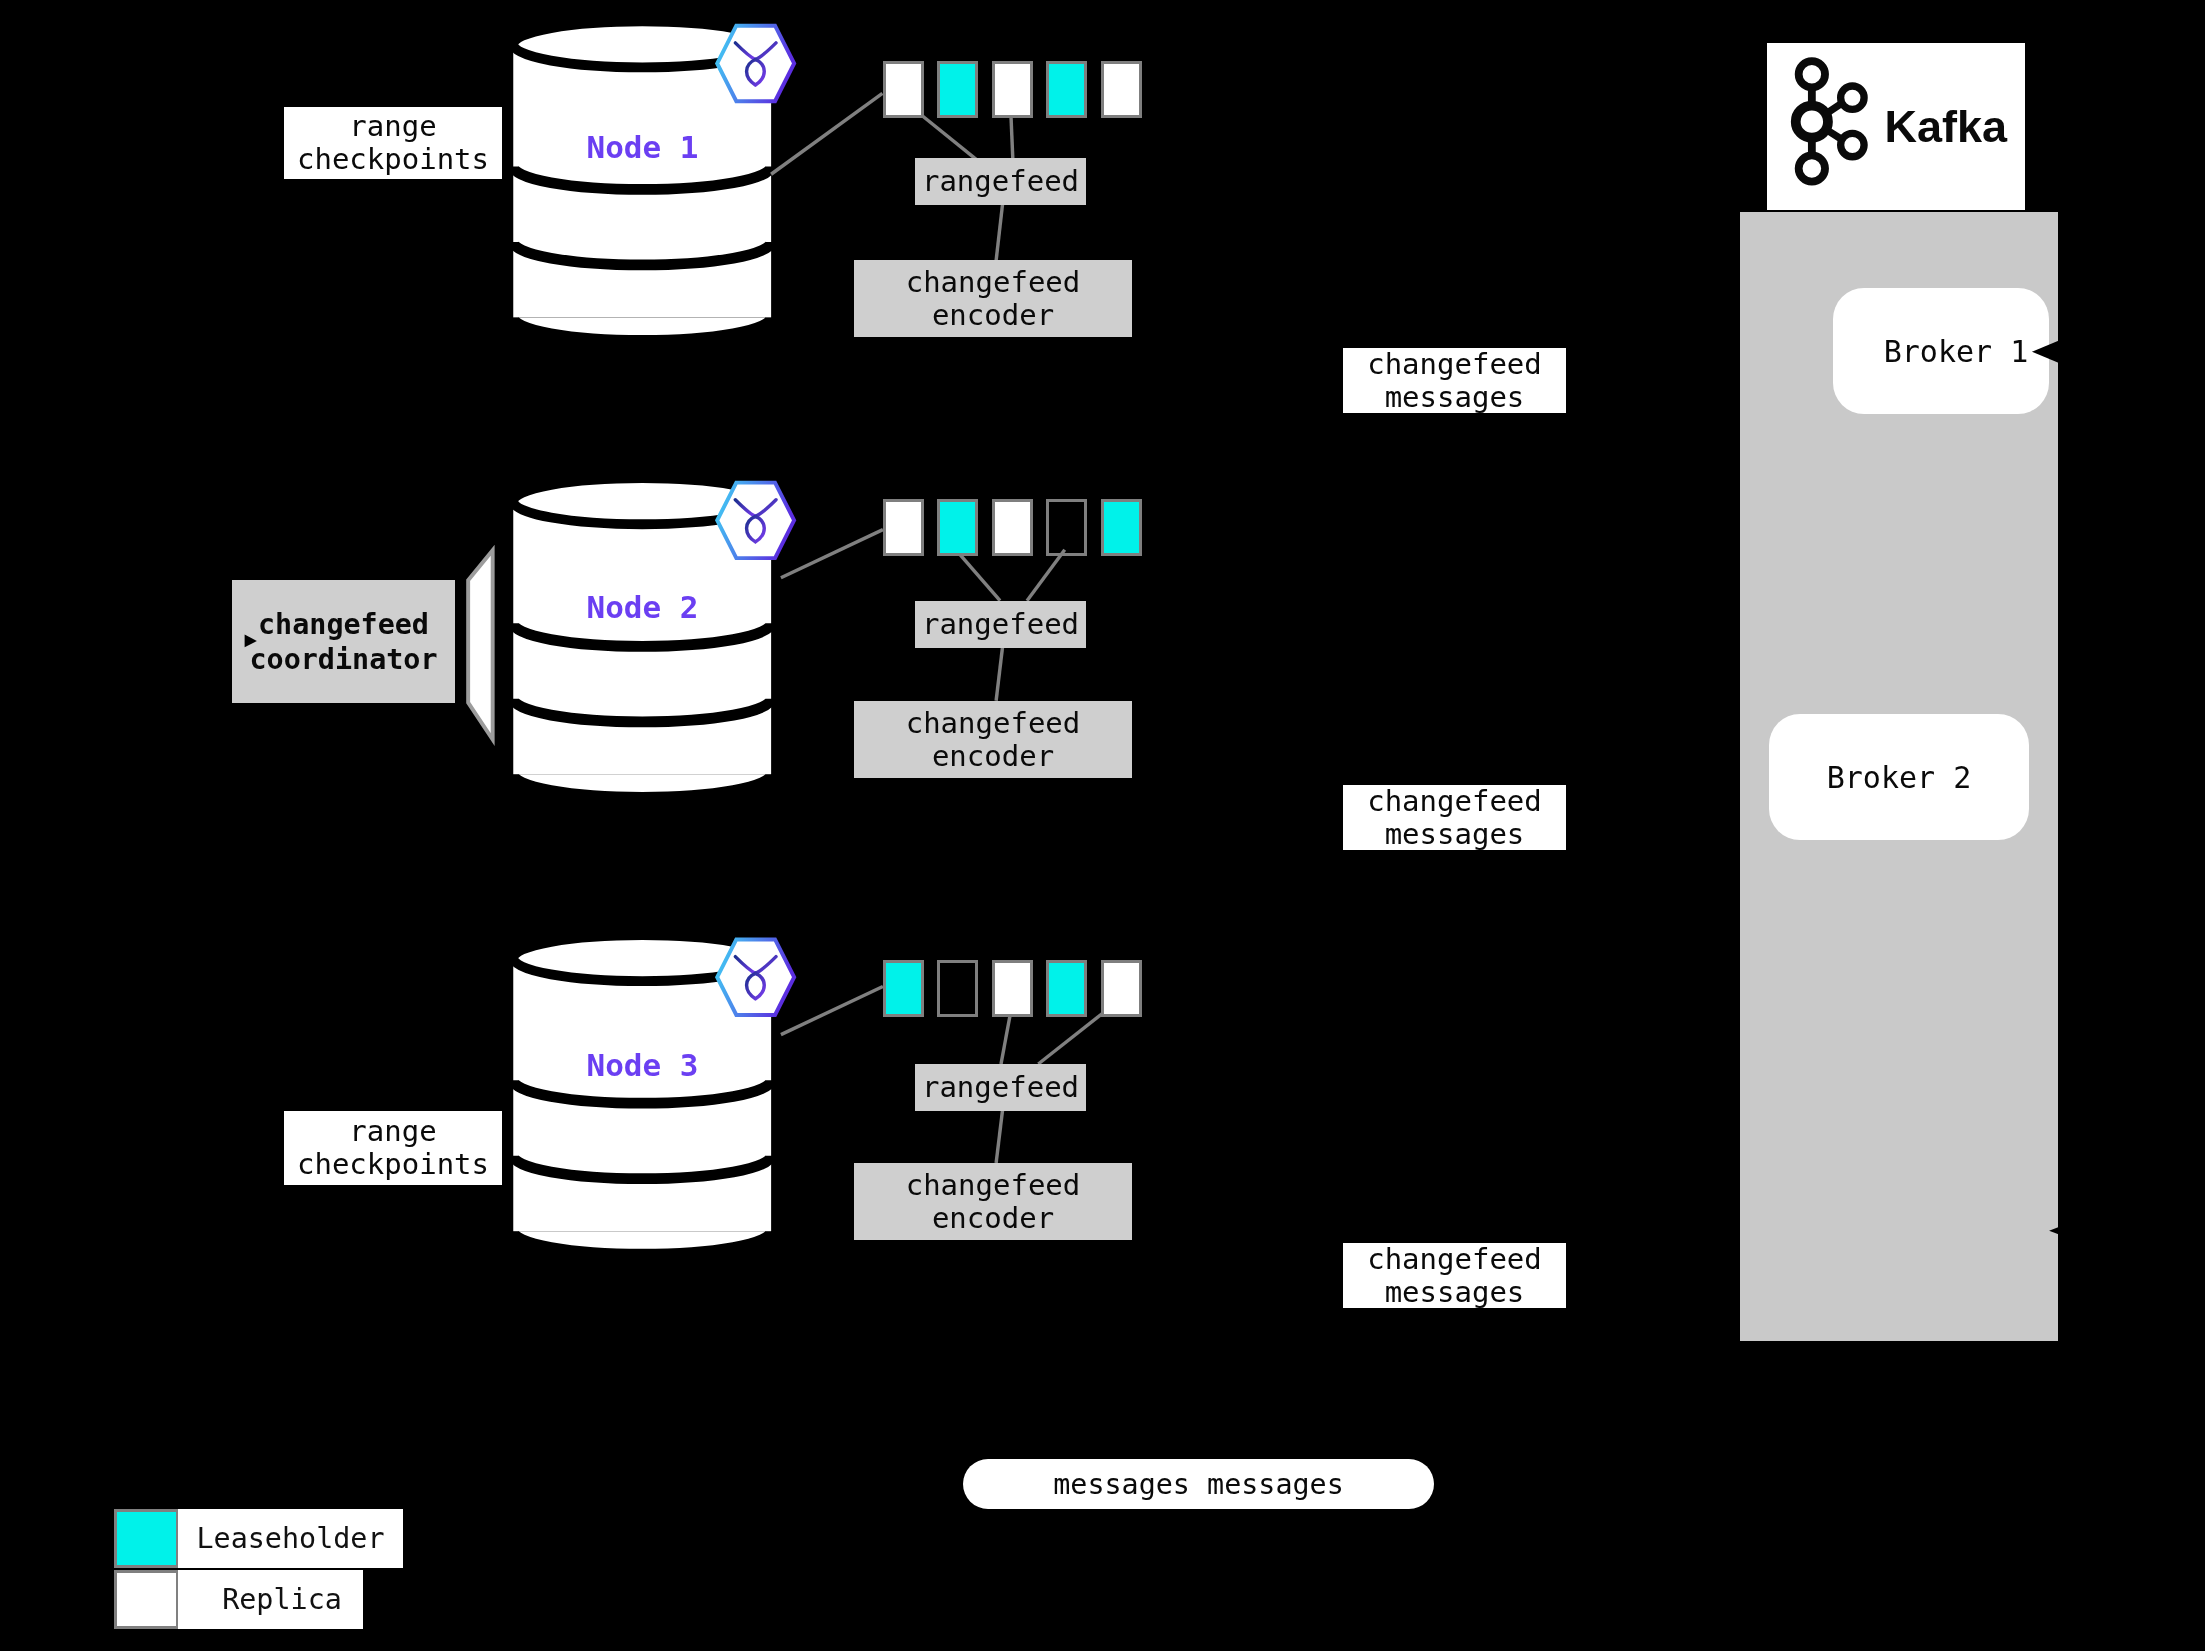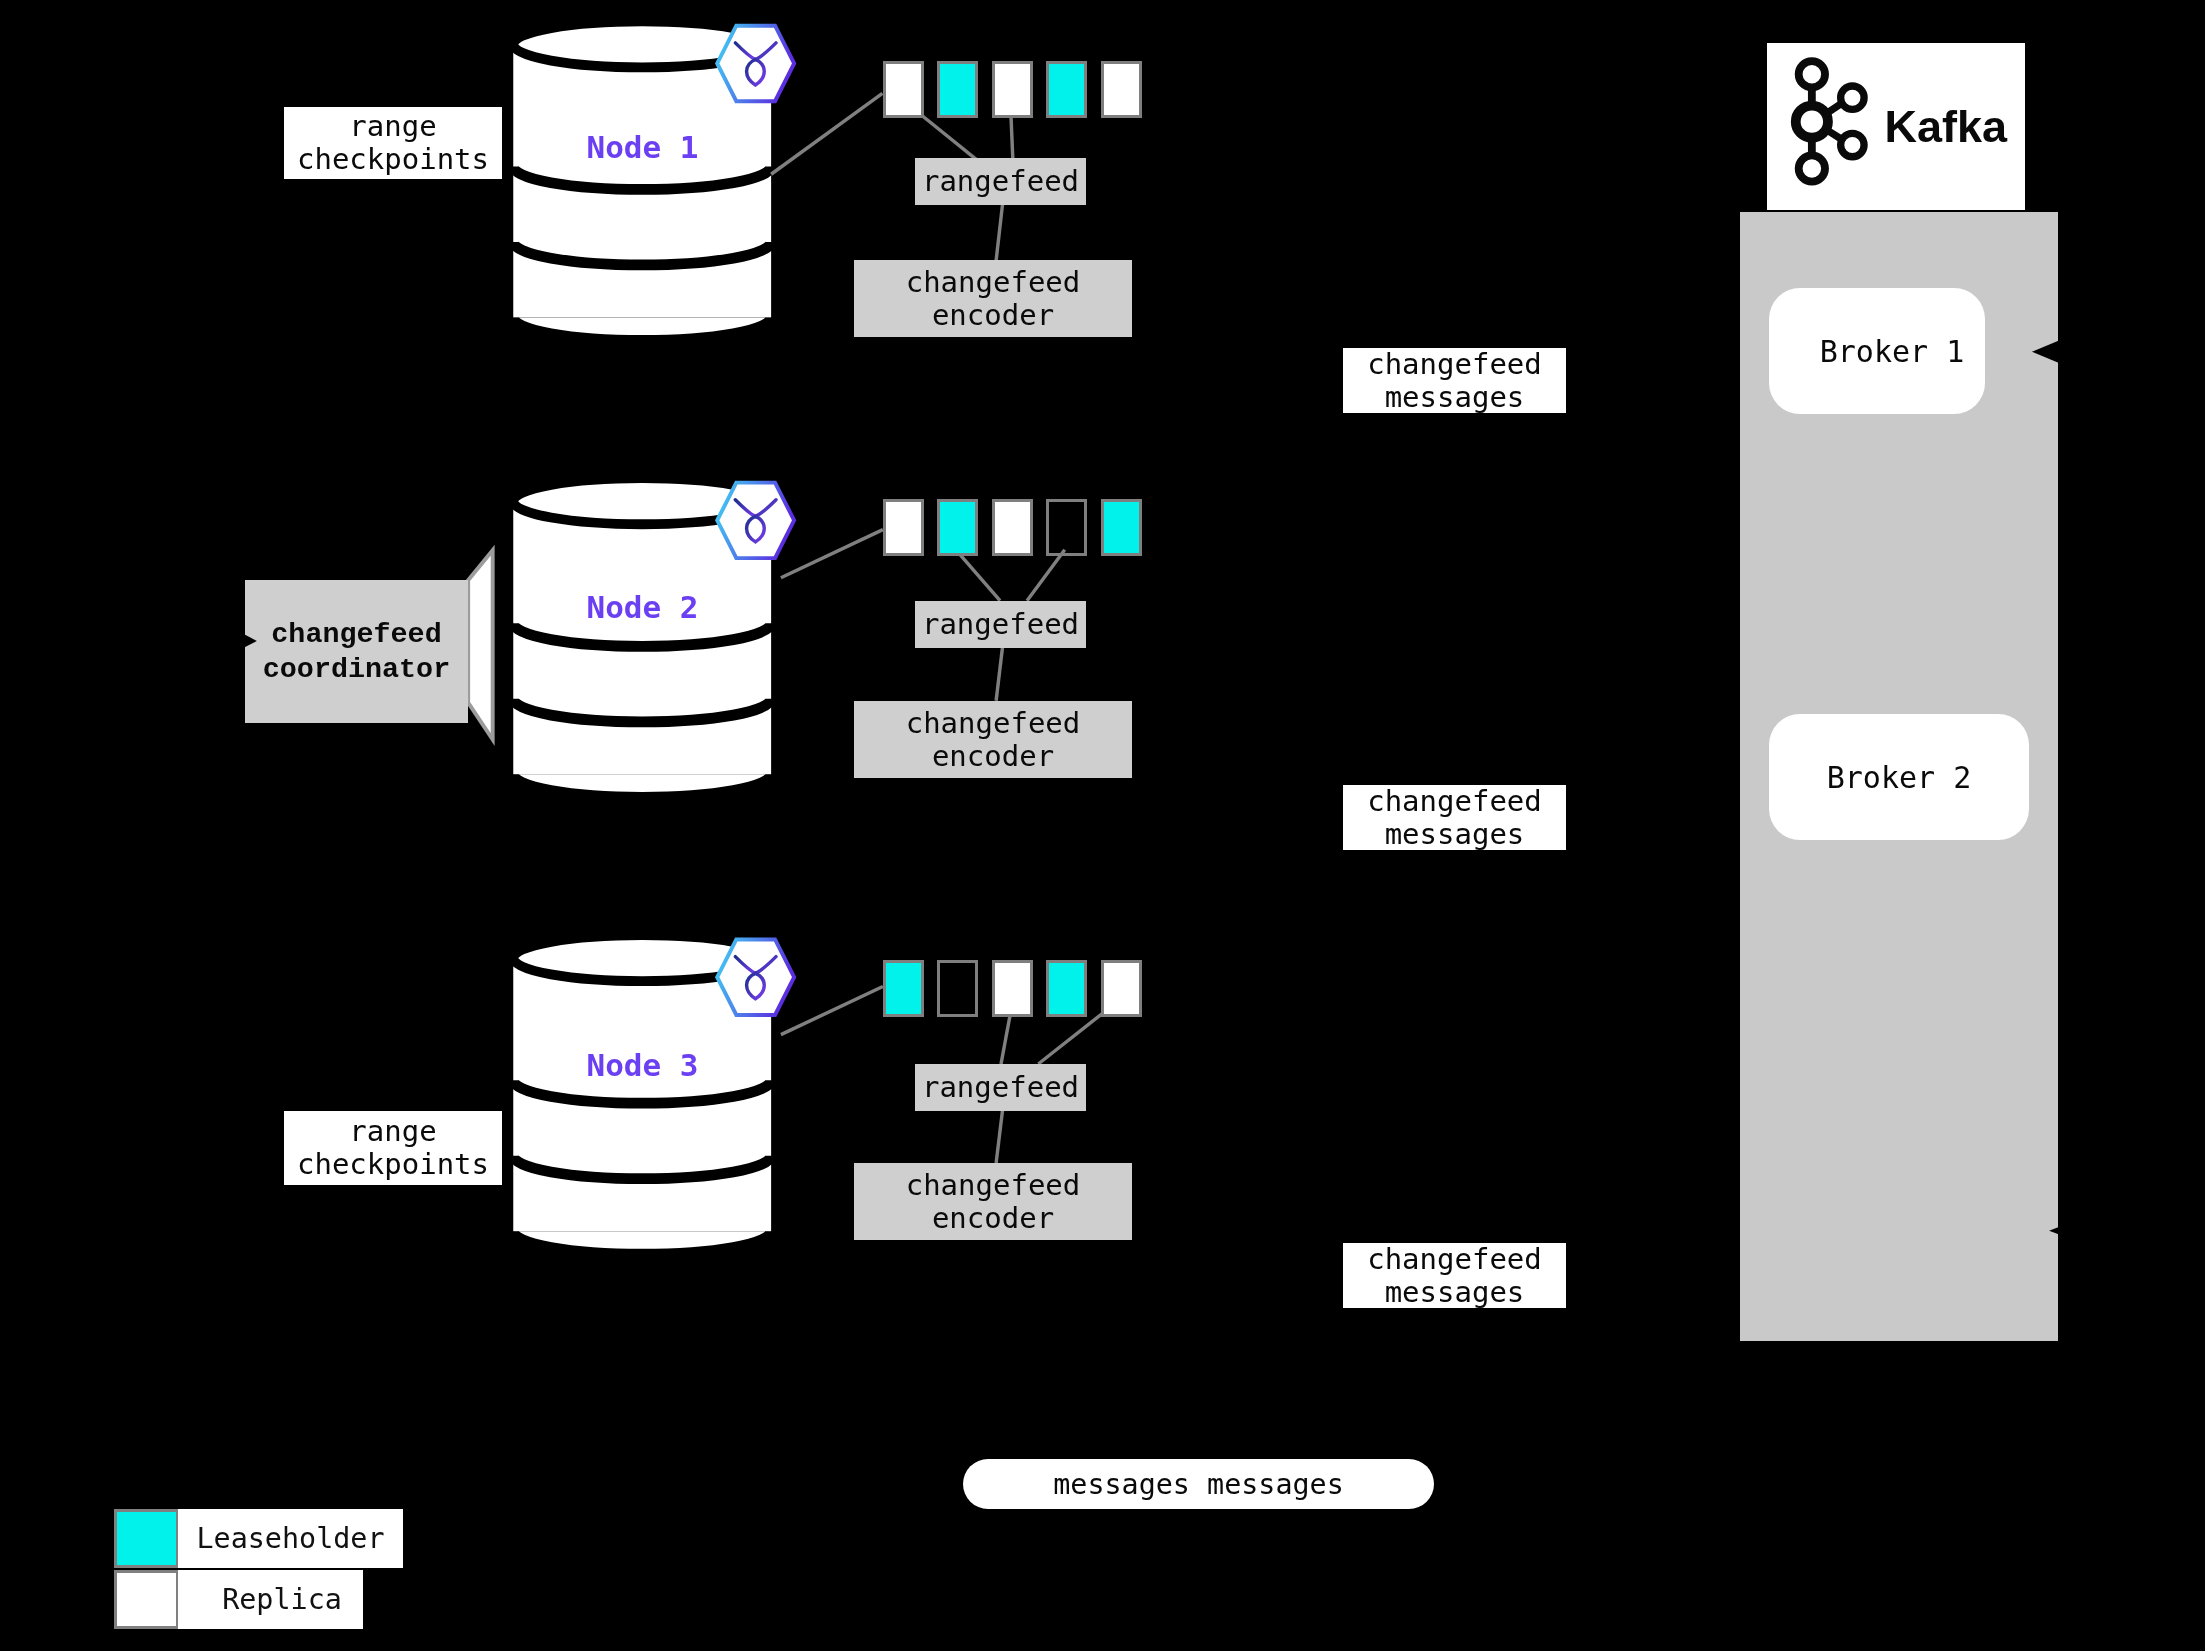--- a/index.html
+++ b/index.html
@@ -126,21 +126,21 @@
     <div class="sq sq-replica" style="left:0px;"></div>
     <div class="sq sq-leaseholder" style="left:54px;"></div>
     <div class="sq sq-replica" style="left:109px;"></div>
     <div class="sq sq-leaseholder" style="left:163px;"></div>
     <div class="sq sq-replica" style="left:218px;"></div>
   </div>
   <div class="abs labelbox graybox" style="left:915px;top:158px;width:171px;height:47px;">rangefeed</div>
   <div class="abs labelbox graybox" style="left:854px;top:260px;width:278px;height:77px;">changefeed encoder</div>
   <div class="abs labelbox" style="left:1343px;top:348px;width:223px;height:65px;">changefeed messages</div>
 
-  <div class="abs labelbox graybox coordinator" style="left:245px;top:580px;width:223px;height:143px;font-family:Liberation Mono, monospace;">changefeed coordinator</div>
+  <div class="abs labelbox graybox coordinator" style="left:232px;top:580px;width:223px;height:123px;">changefeed coordinator</div>
   <div class="abs nodename" style="left:564px;top:589px;width:157px;height:35px;">Node 2</div>
   <div class="abs" style="left:883px;top:499px;width:255px;height:51px;">
     <div class="sq sq-replica" style="left:0px;"></div>
     <div class="sq sq-leaseholder" style="left:54px;"></div>
     <div class="sq sq-replica" style="left:109px;"></div>
     <div class="sq sq-empty" style="left:163px;"></div>
     <div class="sq sq-leaseholder" style="left:218px;"></div>
   </div>
   <div class="abs labelbox graybox" style="left:915px;top:601px;width:171px;height:47px;">rangefeed</div>
   <div class="abs labelbox graybox" style="left:854px;top:701px;width:278px;height:77px;">changefeed encoder</div>
@@ -170,21 +170,21 @@
         <line x1="55" y1="64" x2="55" y2="101" stroke-width="16"></line>
         <line x1="55" y1="167" x2="55" y2="203" stroke-width="16"></line>
         <line x1="81" y1="120" x2="117" y2="96" stroke-width="15"></line>
         <line x1="81" y1="148" x2="117" y2="171" stroke-width="15"></line>
       </g>
     </svg>
     <span id="kafkaword">Kafka</span>
   </div>
 
   <div class="abs panel" style="left:1740px;top:212px;width:318px;height:1129px;"></div>
-  <div class="abs broker" style="left:1769px;top:288px;width:216px;height:126px;padding-left:30px;">Broker 1</div>
+  <div class="abs broker" style="left:1833px;top:288px;width:216px;height:126px;padding-left:30px;">Broker 1</div>
   <div class="abs broker" style="left:1769px;top:714px;width:260px;height:126px;">Broker 2</div>
 
   <div class="abs pill" style="left:963px;top:1459px;width:471px;height:50px;">messages messages</div>
 
   <div class="abs legend-swatch sq-leaseholder" style="left:114px;top:1509px;width:65px;height:59px;"></div>
   <div class="abs legend-label" style="left:178px;top:1509px;width:225px;height:59px;">Leaseholder</div>
   <div class="abs legend-swatch sq-replica" style="left:114px;top:1570px;width:65px;height:59px;"></div>
   <div class="abs legend-label" style="left:178px;top:1570px;width:185px;height:59px;padding-left:23px;">Replica</div>
 
   <svg class="layer" width="2205" height="1652" viewBox="0 0 4498 3369" style="pointer-events:none;">

